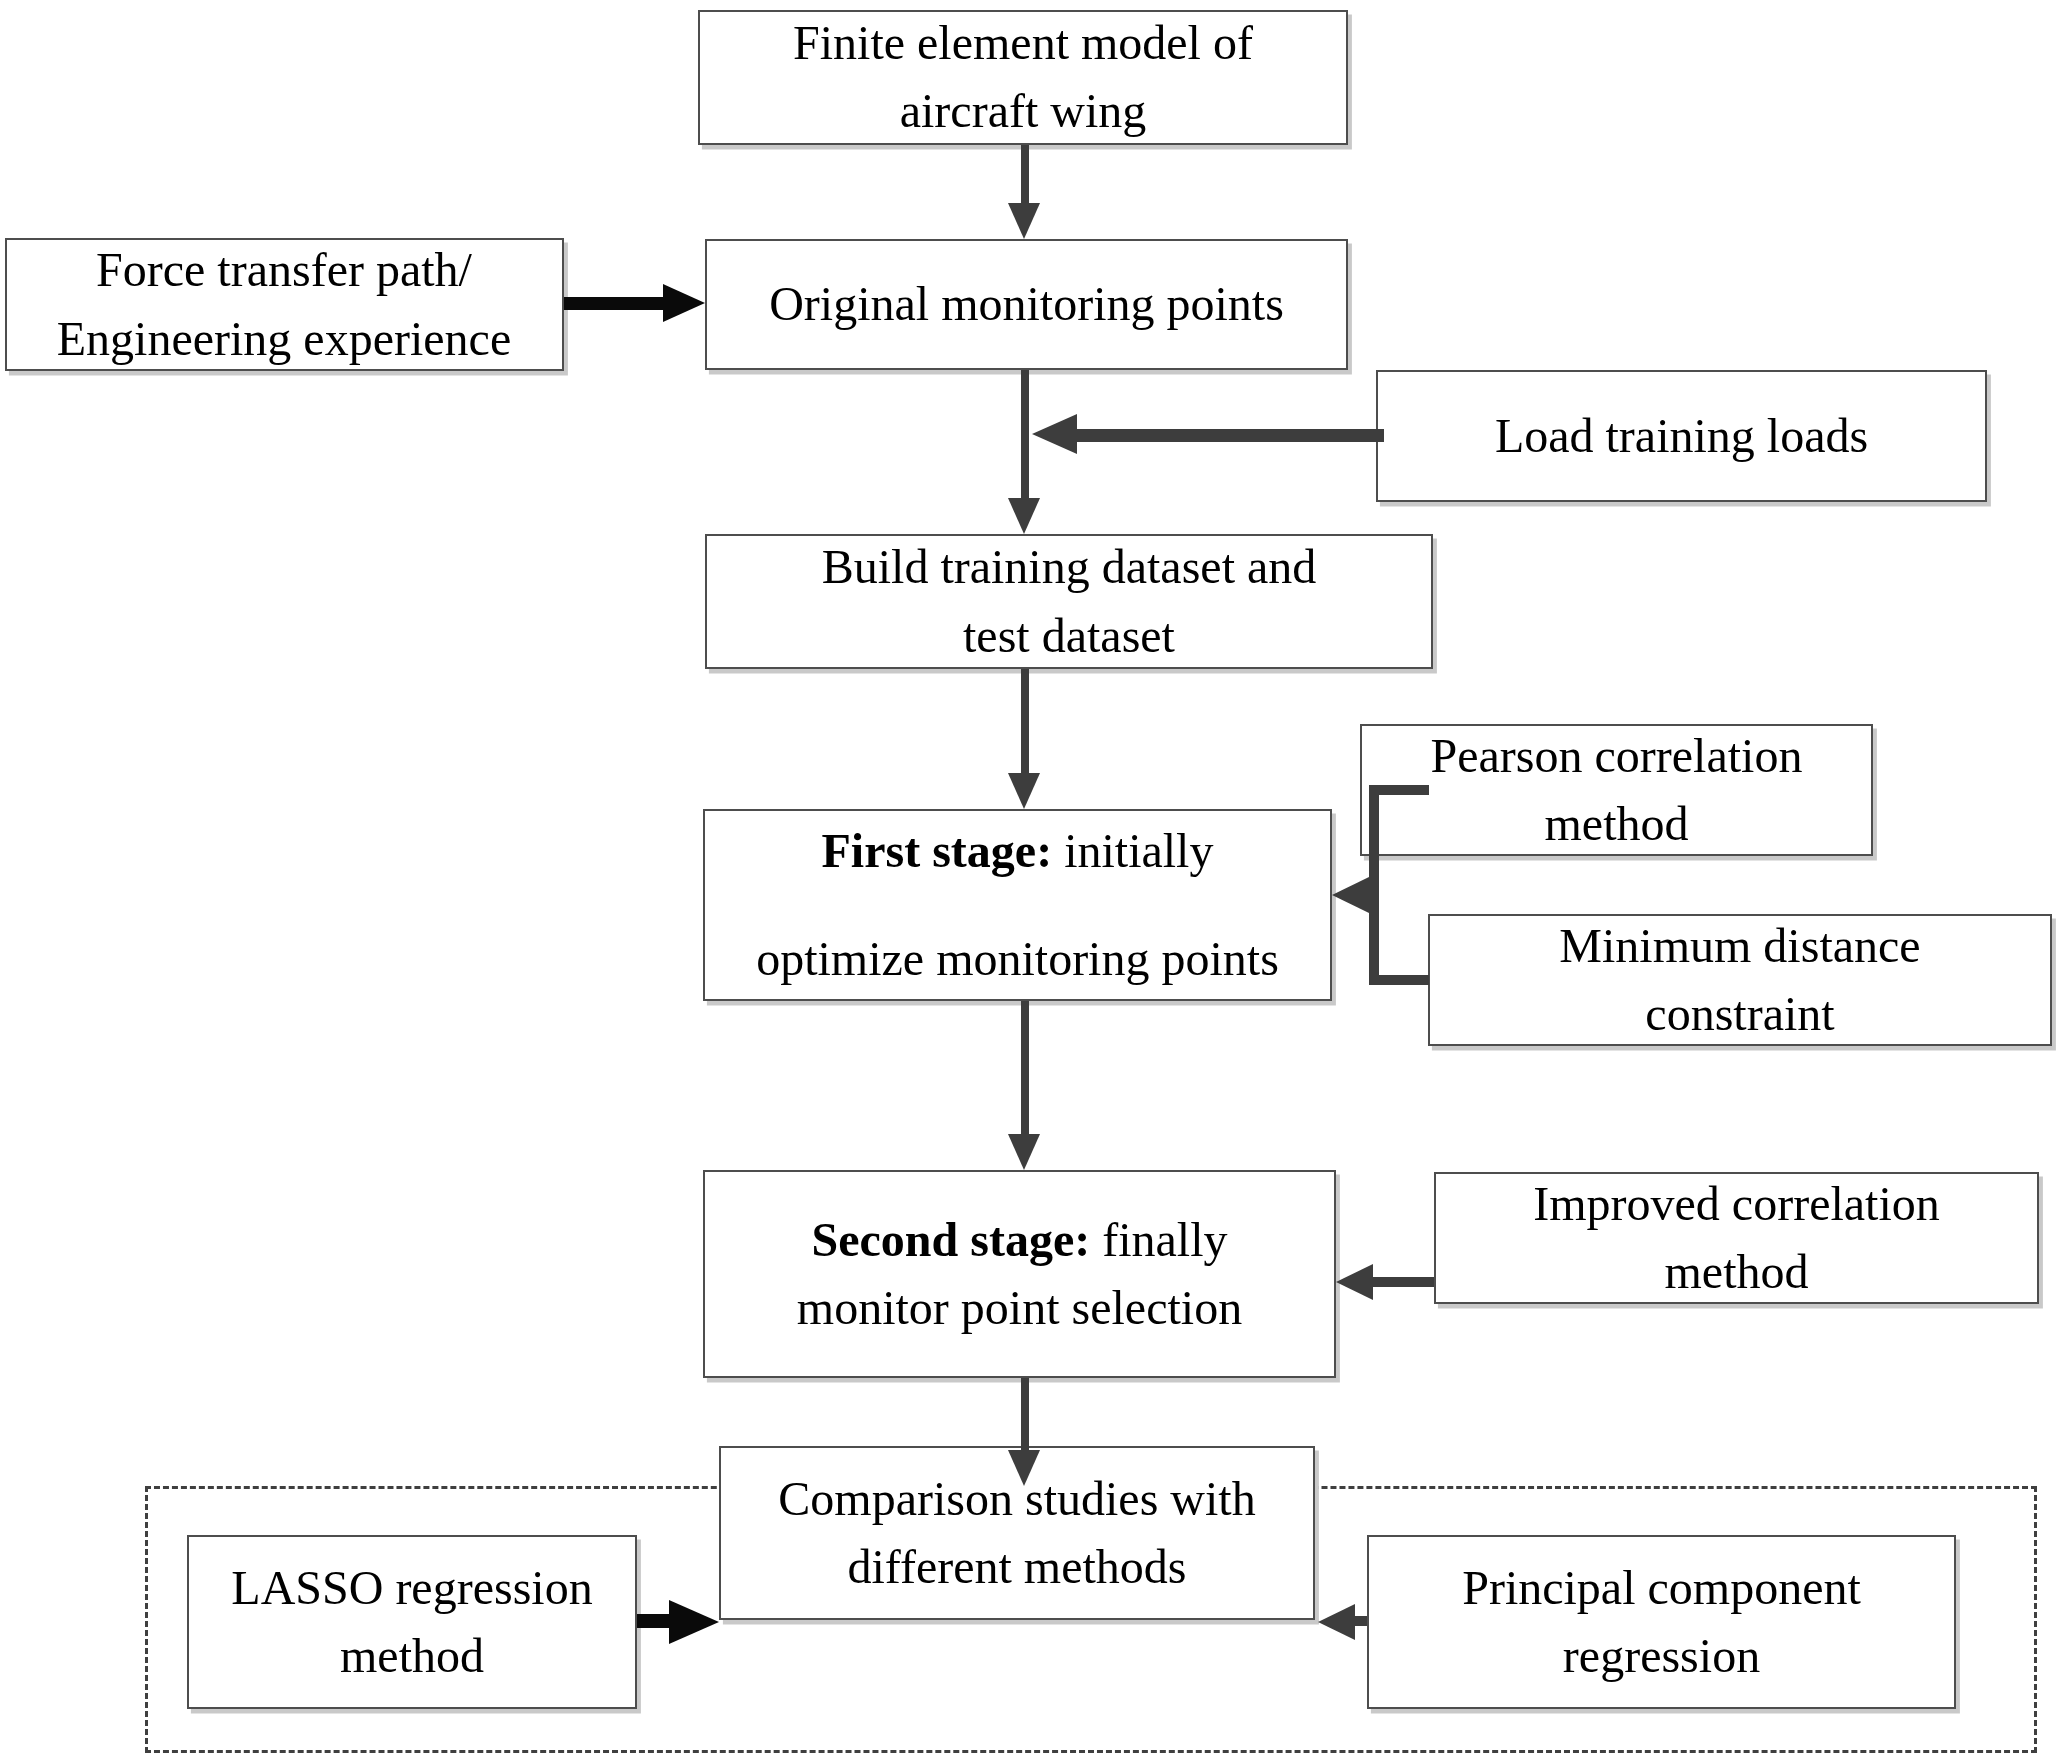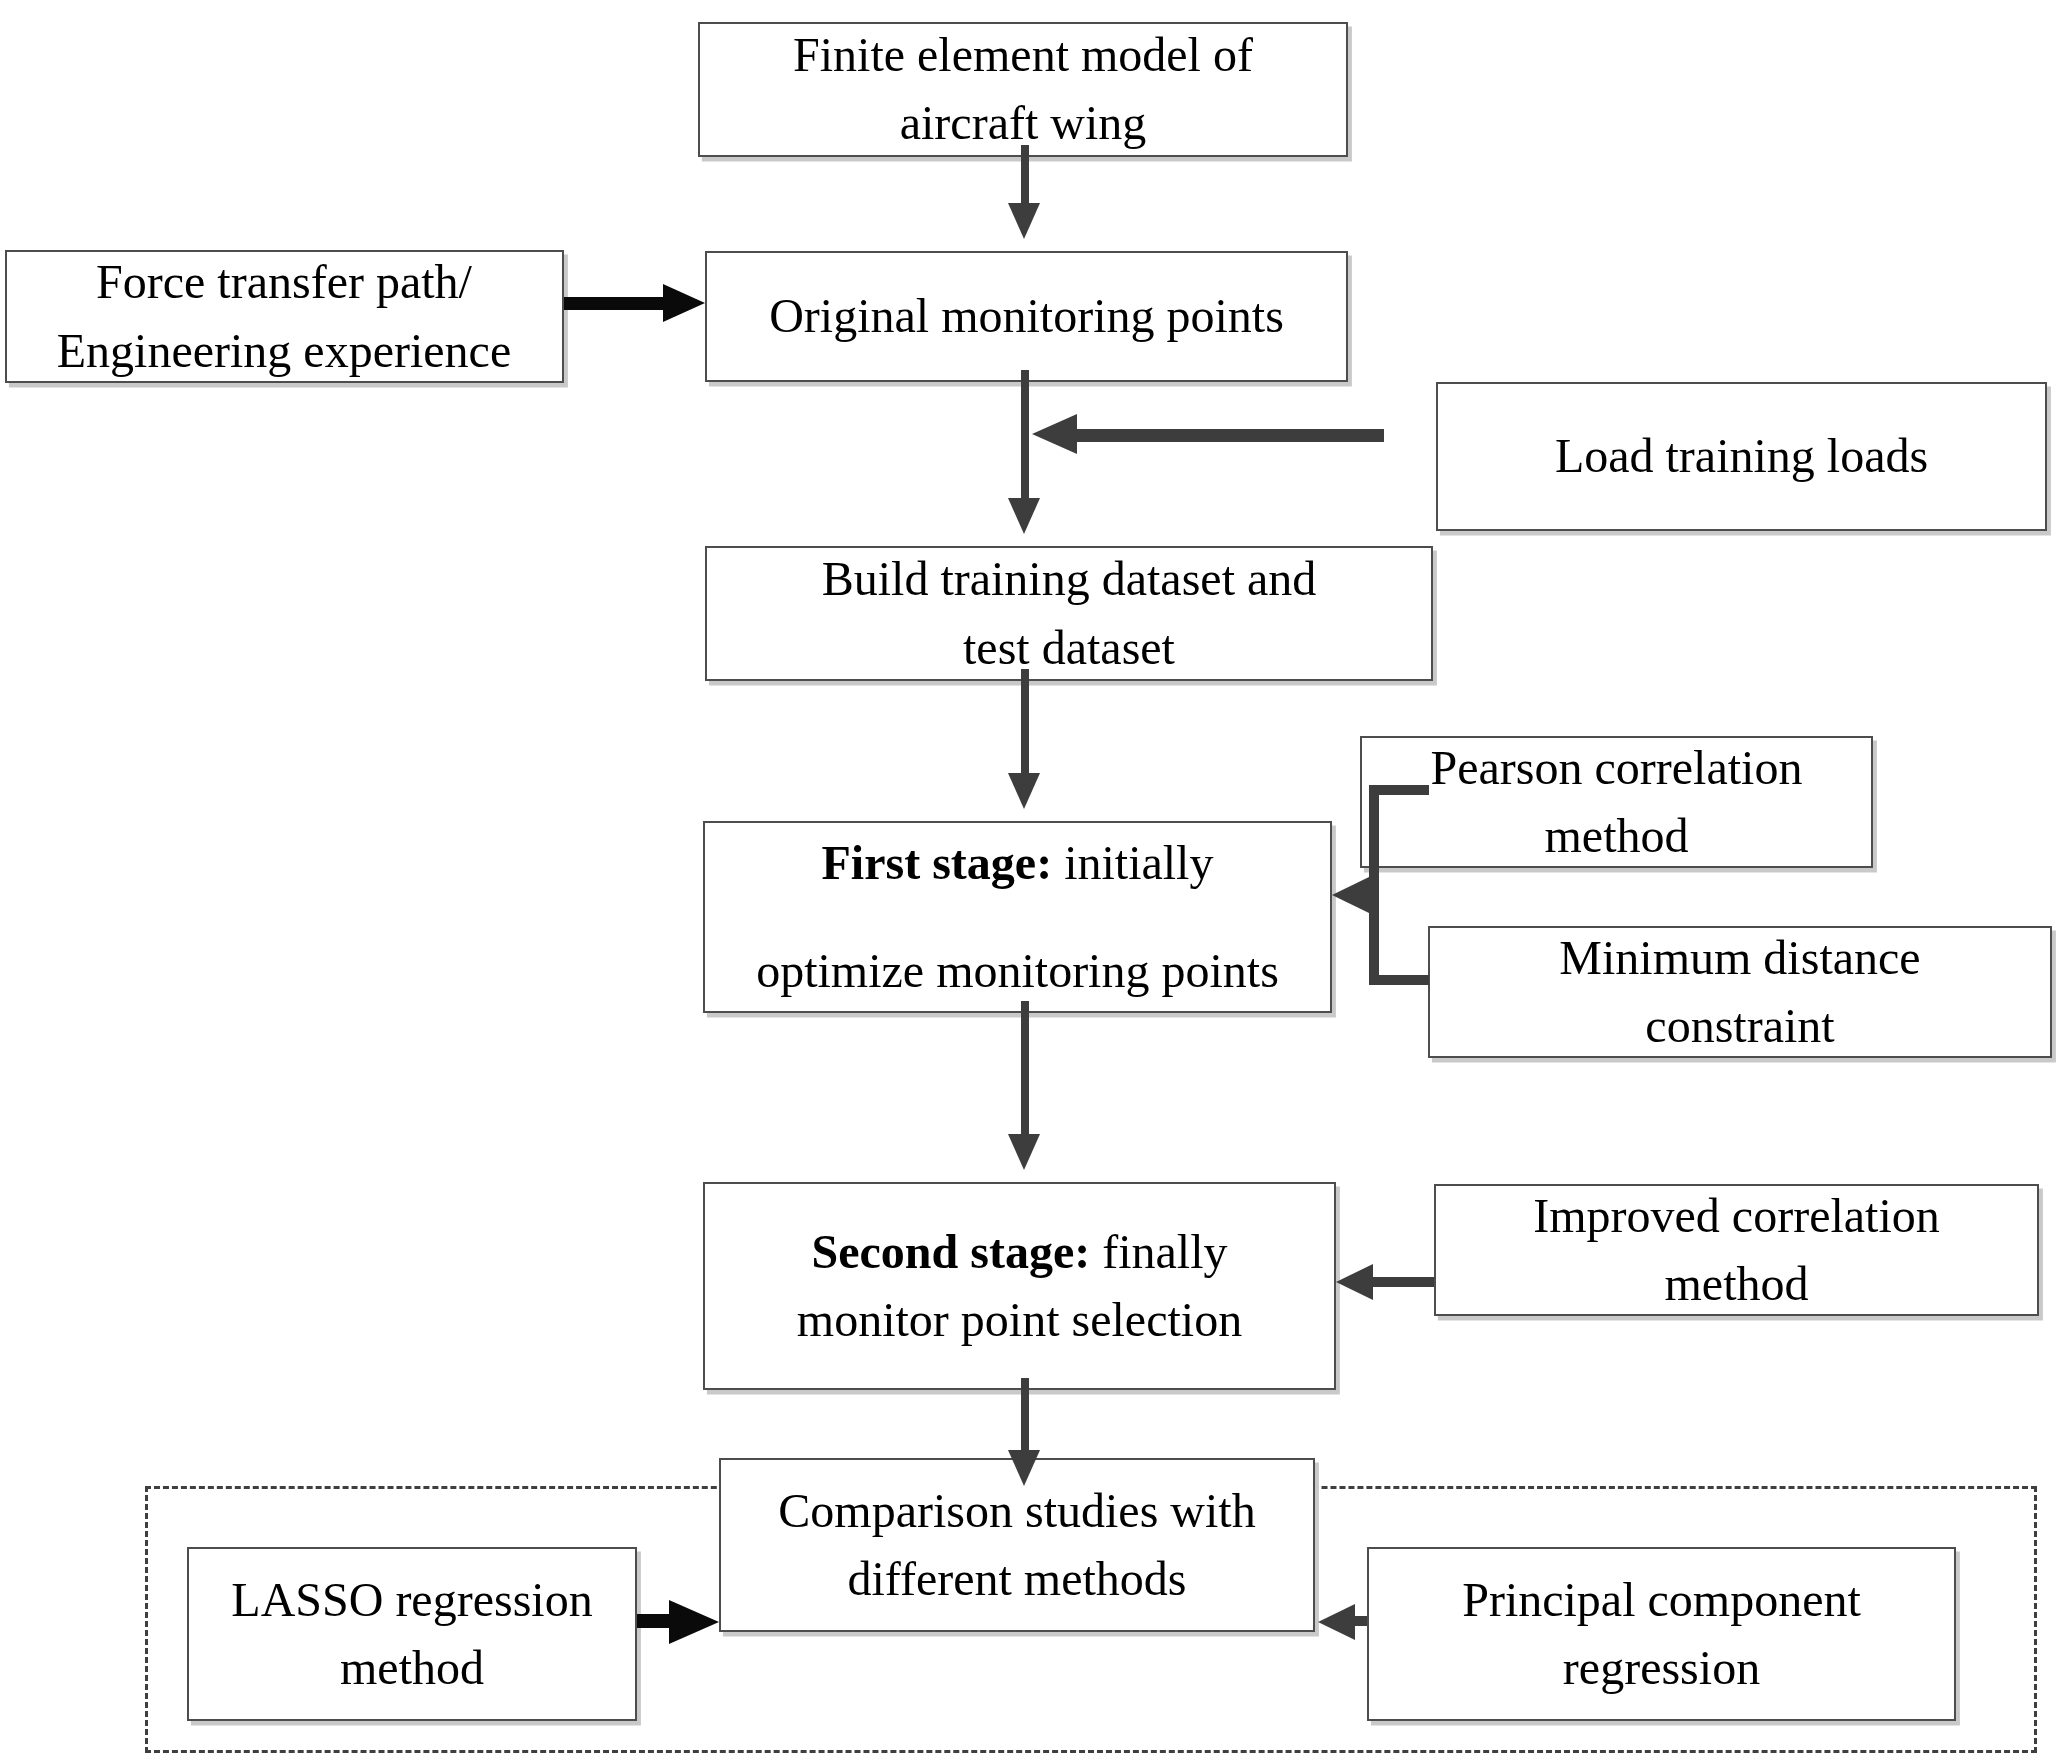--- a/index.html
+++ b/index.html
@@ -22,21 +22,21 @@
   }
   .node{
     position:absolute;
     background:var(--bg);
     border:2.6px solid var(--box-border);
     box-shadow:3.9px 4.5px 0 var(--shadow);
     box-sizing:border-box;
     display:flex;flex-direction:column;
     align-items:center;justify-content:center;
     text-align:center;
-    font-size:48px;line-height:1.42;margin-top:12px;
+    font-size:48px;line-height:1.42;
   }
   .node .line{display:block;white-space:nowrap;}
   .node .b{font-weight:bold;}
   .dashed-group{
     position:absolute;
     border:3.2px dashed var(--dash-border);
     box-sizing:border-box;
     background:transparent;
   }
   .seg{position:absolute;}
@@ -62,21 +62,21 @@
 
   <div class="node" style="left:4.5px;top:238px;width:559px;height:133px;">
     <span class="line">Force transfer path/</span>
     <span class="line">Engineering experience</span>
   </div>
 
   <div class="node" style="left:705px;top:239px;width:643px;height:131px;">
     <span class="line">Original monitoring points</span>
   </div>
 
-  <div class="node" style="left:1436px;top:370px;width:611px;height:149px;text-align:right;">
+  <div class="node" style="left:1376px;top:370px;width:611px;height:132px;text-align:right;">
     <span class="line">Load training loads</span>
   </div>
 
   <div class="node" style="left:705px;top:534px;width:728px;height:135px;">
     <span class="line">Build training dataset and</span>
     <span class="line">test dataset</span>
   </div>
 
   <div class="node" style="left:703px;top:809px;width:629px;height:192px;gap:40px;">
     <span class="line"><b class="b">First stage:</b><span> initially</span></span>

